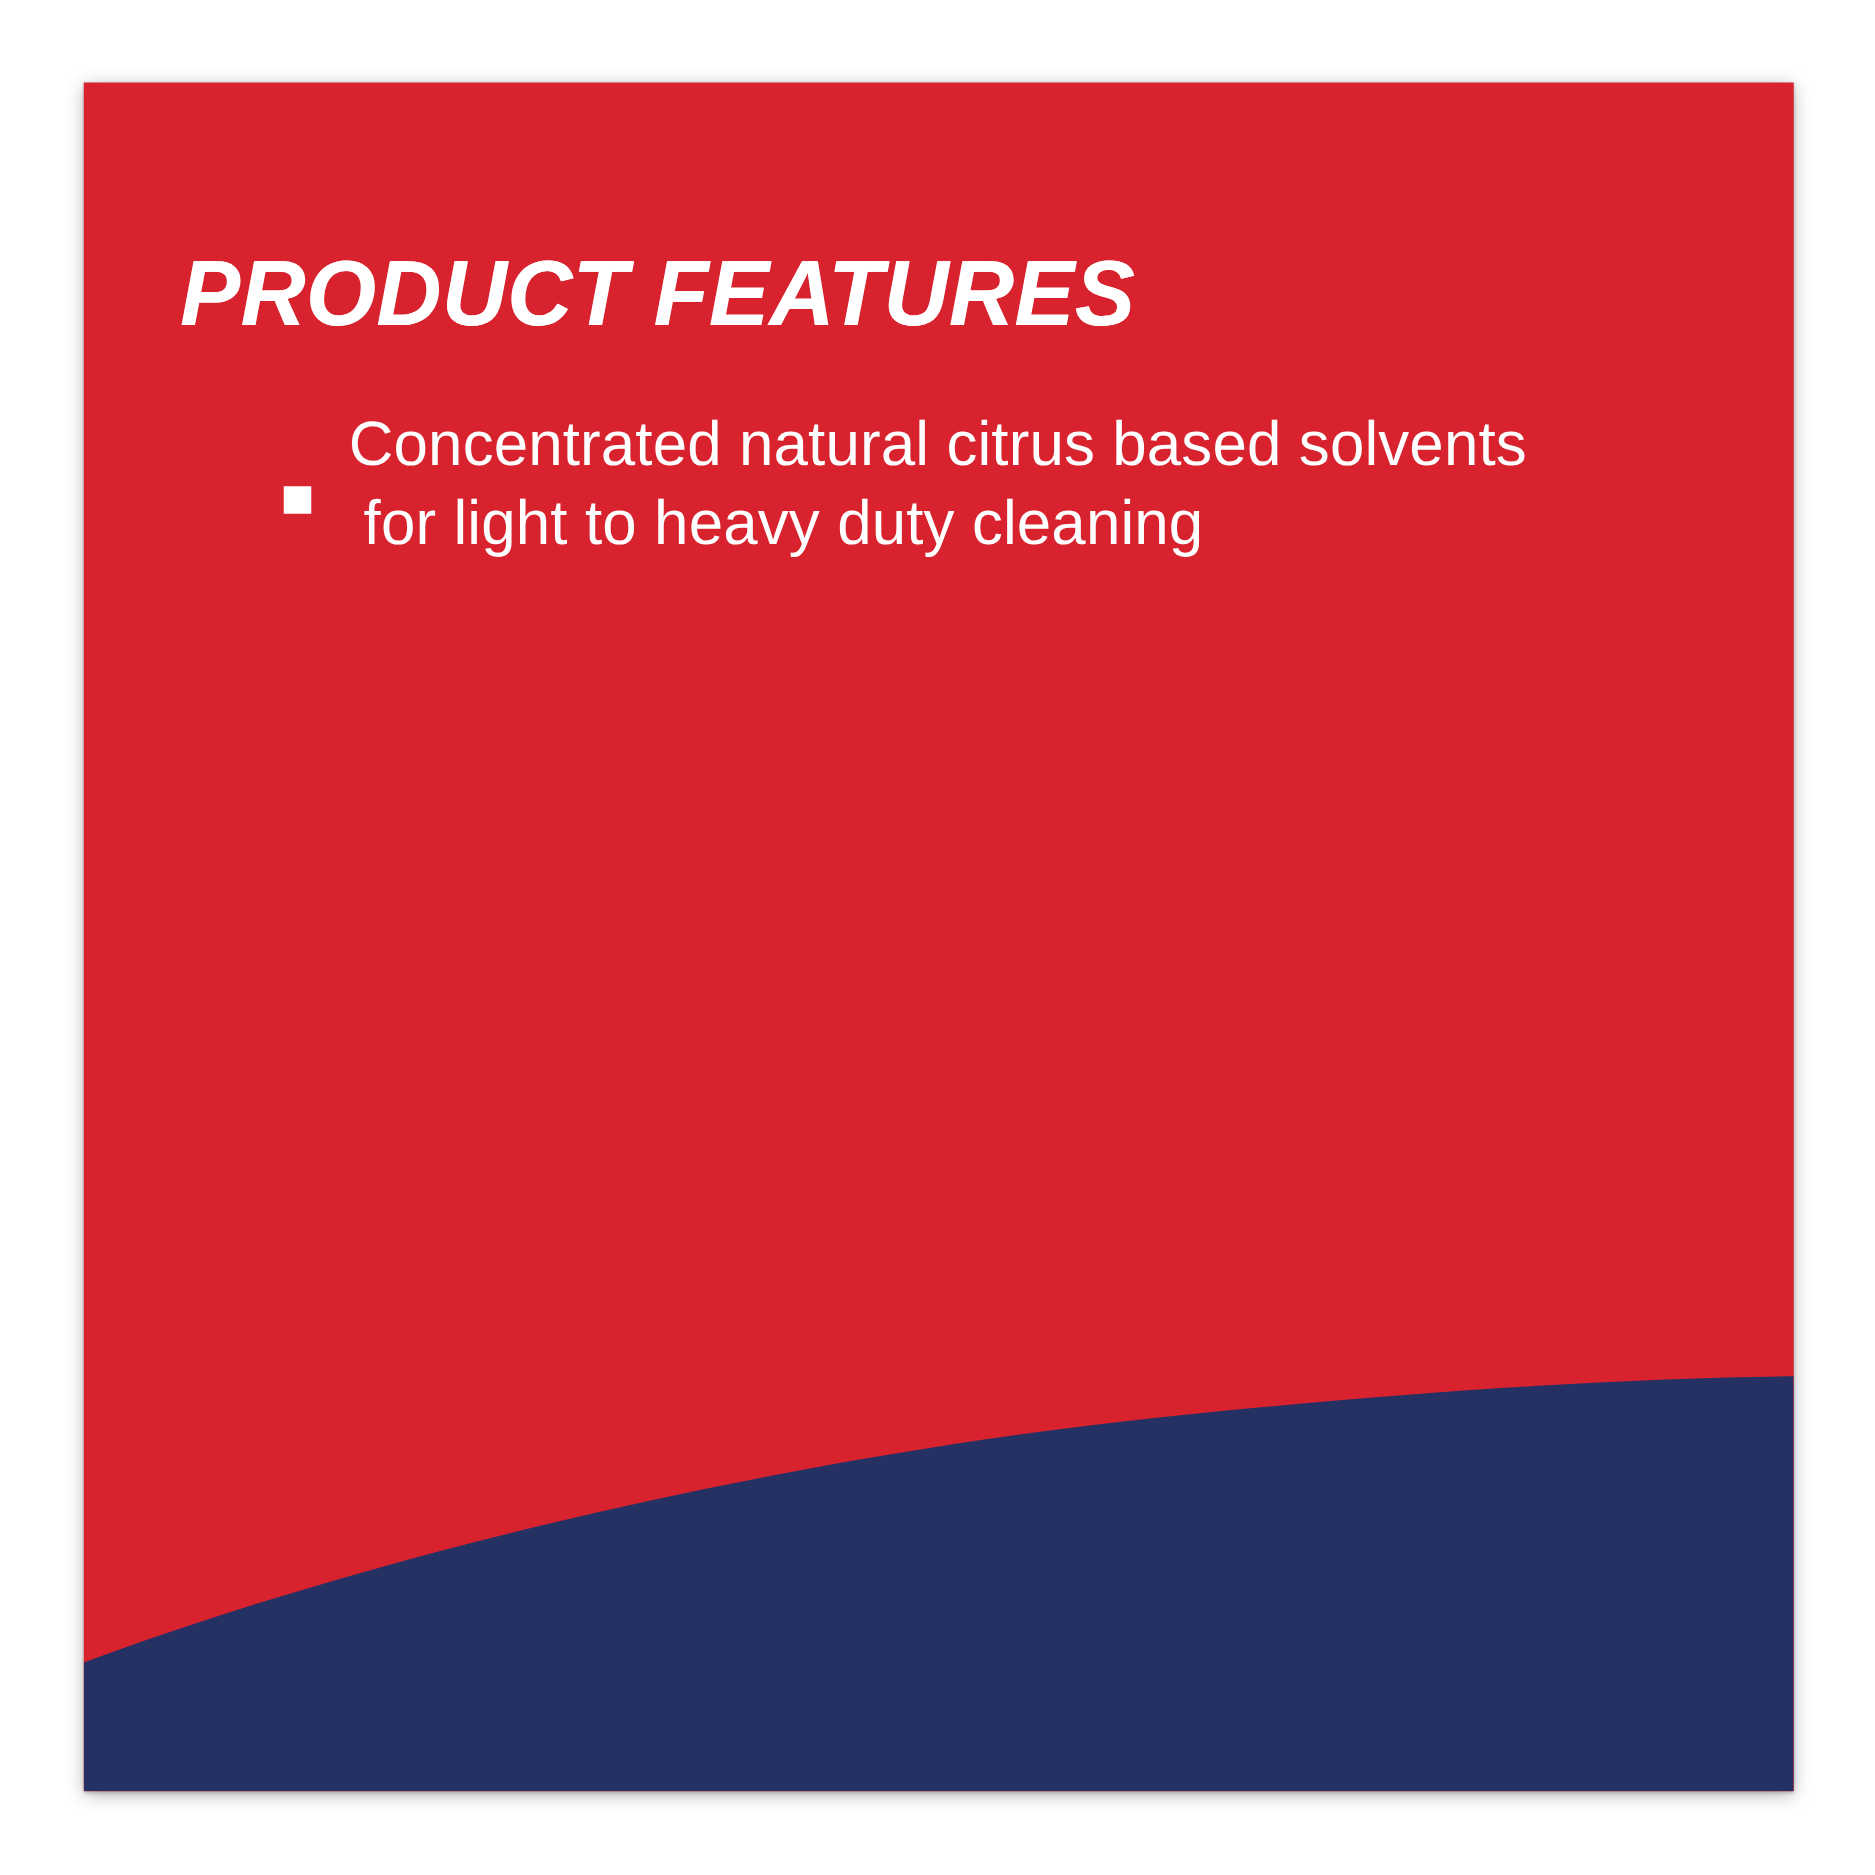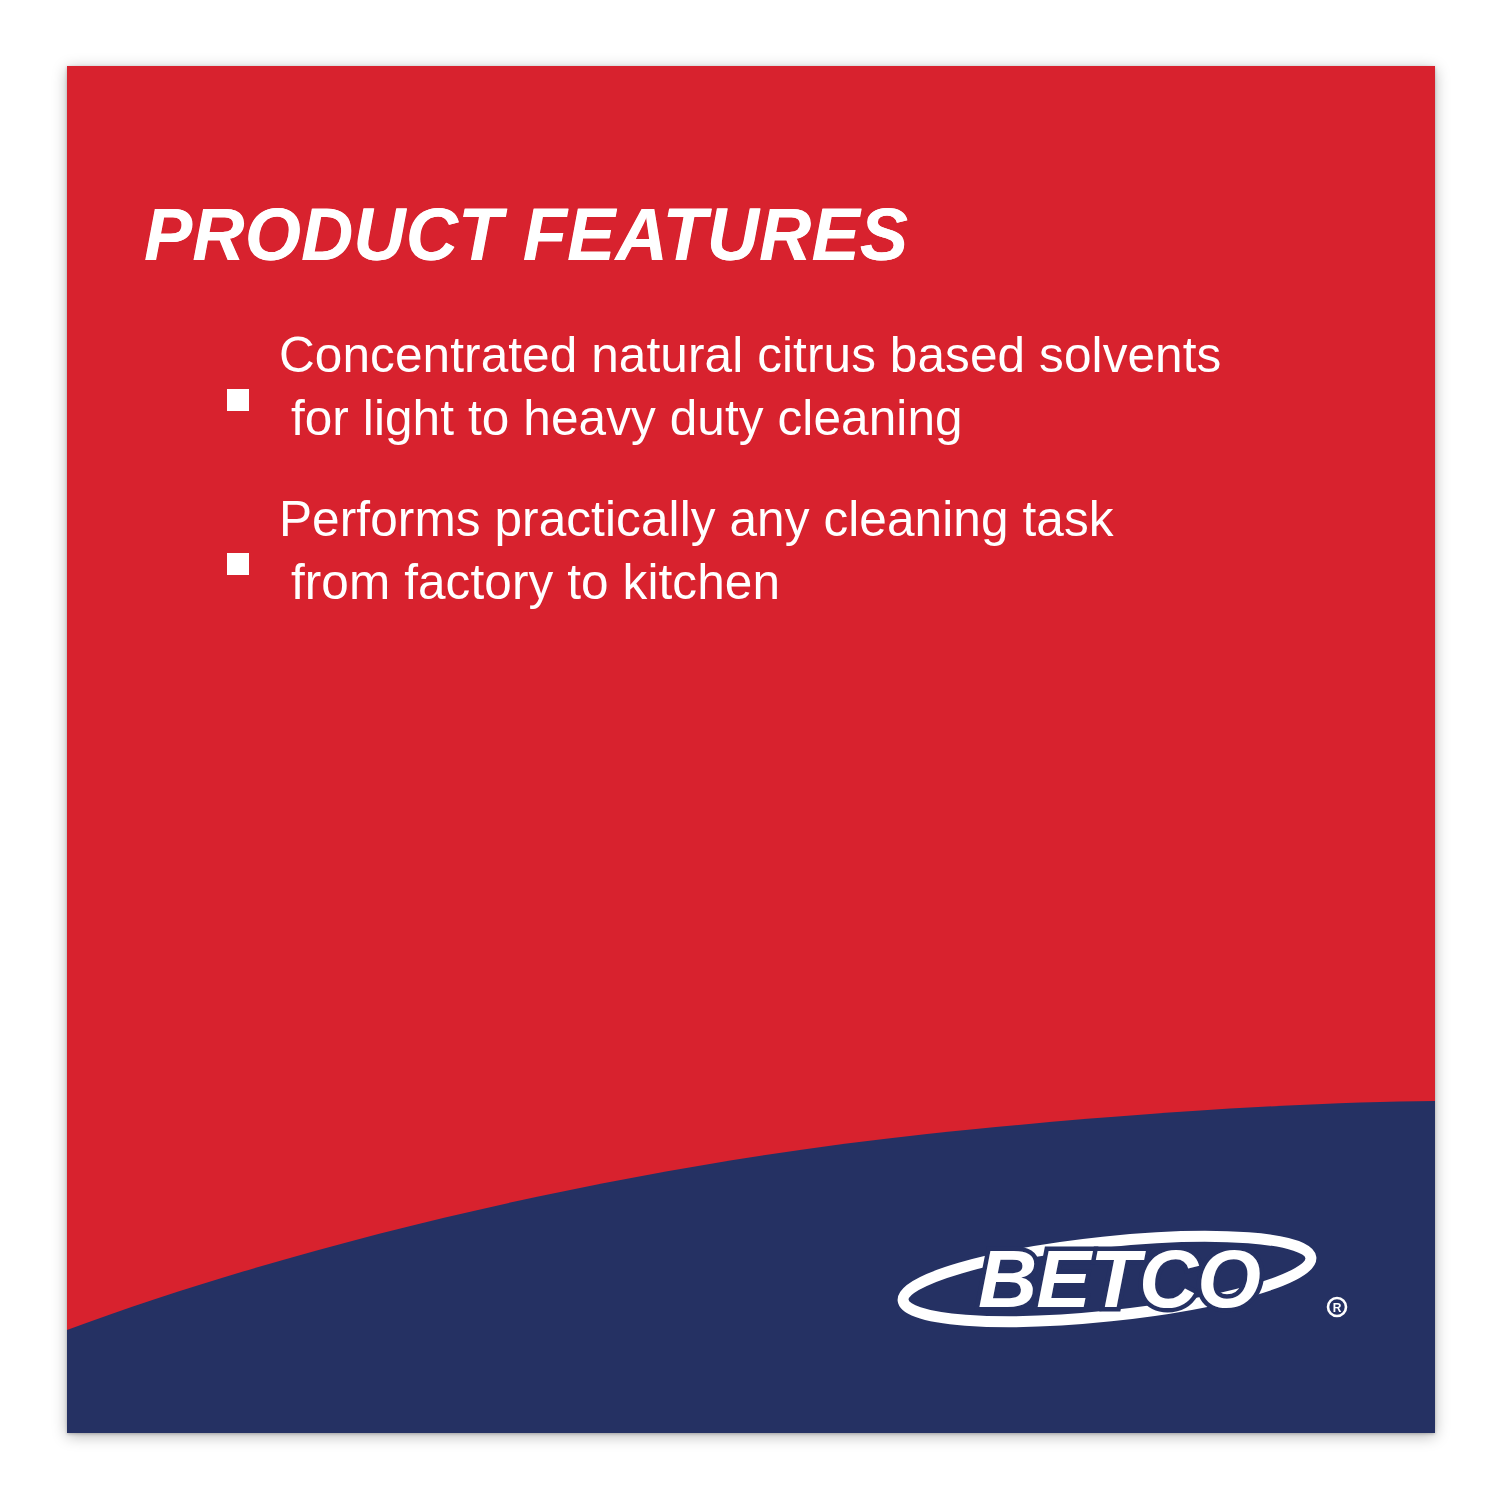--- a/index.html
+++ b/index.html
@@ -128,43 +128,18 @@
       <div class="feature">
         <span class="bullet-marker"></span>
         <div class="feature-text">
           <span class="ln">Concentrated natural citrus based solvents</span>
           <span class="ln">for light to heavy duty cleaning</span>
         </div>
       </div>
 
 
 
-      <div class="feature">
-        <span class="bullet-marker"></span>
-        <div class="feature-text">
-          <span class="ln">Performs practically any cleaning task</span>
-          <span class="ln">from factory to kitchen</span>
-        </div>
-      </div>
 
     </div>
 
-    <div id="logo">
-      <svg viewBox="0 0 470 115" aria-hidden="true">
-
-        <g transform="rotate(-6 220 58)">
-          <ellipse cx="220" cy="58" rx="205" ry="37" fill="none" stroke="#ffffff" stroke-width="11"></ellipse>
-        </g>
-
-        <g>
-          <text x="232" y="86" text-anchor="middle" font-family="'Liberation Sans Narrow','Liberation Sans',sans-serif" font-size="82" font-weight="700" font-style="italic" letter-spacing="-1" fill="#ffffff" stroke="#253163" stroke-width="9" paint-order="stroke fill">BETCO</text>
-        </g>
-
-        <g transform="translate(450 86)">
-          <circle cx="0" cy="0" r="9" fill="none" stroke="#ffffff" stroke-width="2.6"></circle>
-          <text x="0" y="4.5" text-anchor="middle" font-family="'Liberation Sans','Liberation Sans',sans-serif" font-size="12" font-weight="700" fill="#ffffff">R</text>
-        </g>
-      </svg>
-      <span class="sr">BETCO</span>
-    </div>
 
   </div>
 </div>
 
 </body></html>

